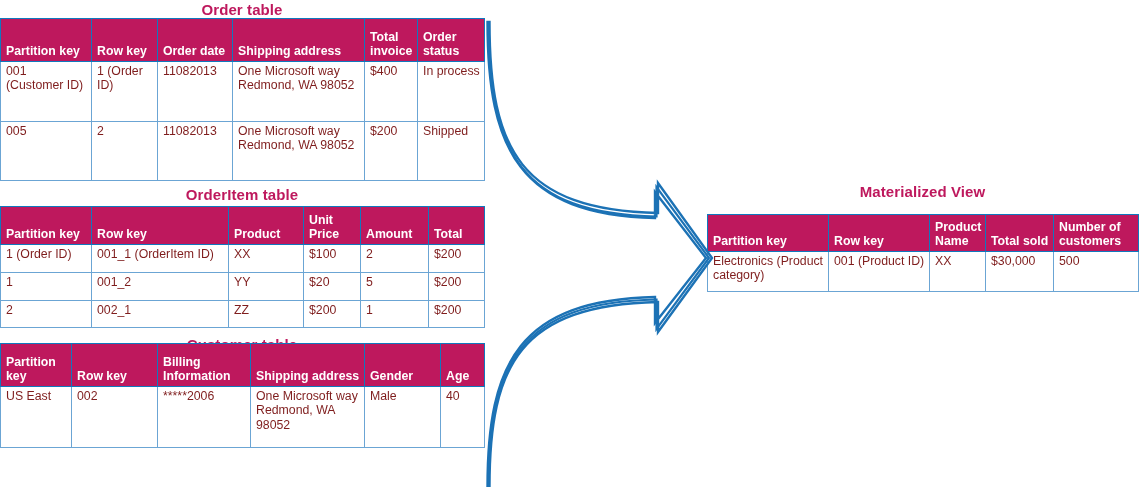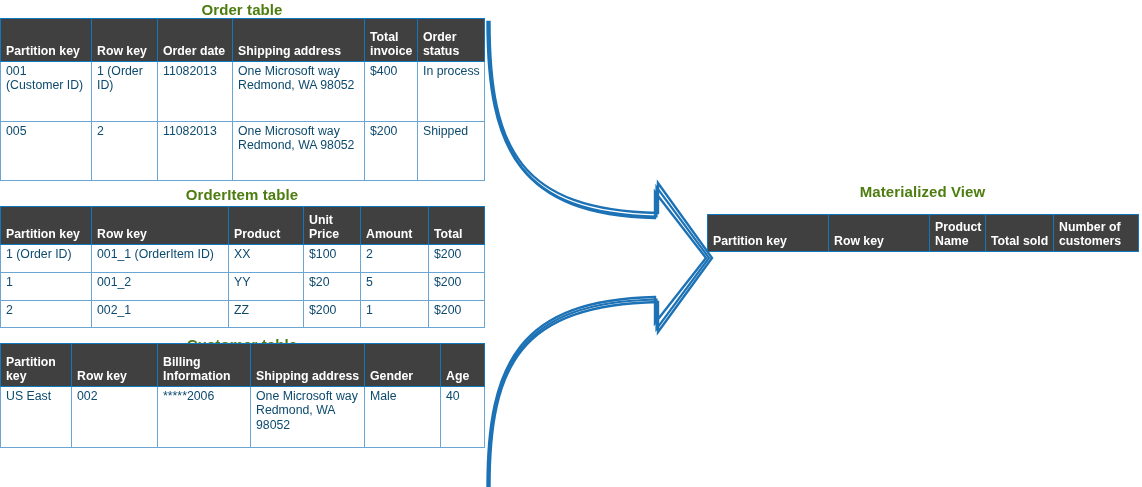--- a/index.html
+++ b/index.html
@@ -12,21 +12,21 @@
     height: 487px;
     position: relative;
     overflow: hidden;
     font-family: "Liberation Sans", sans-serif;
     -webkit-font-smoothing: antialiased;
   }
 
   
   .tbl-title {
     position: absolute;
-    color: #4d7c0f;
+    color: #be185d;
     font-size: 15px;
     font-weight: bold;
     text-align: center;
     letter-spacing: 0.1px;
     white-space: nowrap;
   }
 
   
   .tbl {
     position: absolute;
@@ -37,29 +37,29 @@
   .tbl th, .tbl td {
     border: 1px solid #2e7cc0;
     padding: 2px 4px 2px 5px;
     font-size: 12.3px;
     line-height: 14.4px;
     text-align: left;
     vertical-align: top;
     overflow: hidden;
   }
   .tbl th {
-    background: #404040;
+    background: #be185d;
     color: #ffffff;
     font-weight: bold;
     border-color: #1078be;
     vertical-align: bottom;
     line-height: 14.6px;
   }
   .tbl td {
-    color: #0c4a6e;
+    color: #7f1d1d;
     font-weight: normal;
     border-color: #6ba5d4;
   }
   .tbl tr:first-child th { border-top-color: #1078be; }
 
   
   .tbl { box-shadow: none; }
 
   
   #merge-arrow {
@@ -210,20 +210,27 @@
   <thead>
     <tr>
       <th style="height:32px">Partition key</th>
       <th>Row key</th>
       <th>Product Name</th>
       <th>Total sold</th>
       <th>Number of customers</th>
     </tr>
   </thead>
   <tbody>
+    <tr>
+      <td style="height:35px">Electronics (Product category)</td>
+      <td>001 (Product ID)</td>
+      <td>XX</td>
+      <td>$30,000</td>
+      <td>500</td>
+    </tr>
   </tbody>
 </table>
 
 <svg id="merge-arrow" viewBox="0 0 1142 487" xmlns="http://www.w3.org/2000/svg">
   <path d="M 487.5 22
            C 487.5 150, 520 215, 655 218
            L 655 192
            L 706 258
            L 655 323
            L 655 297

